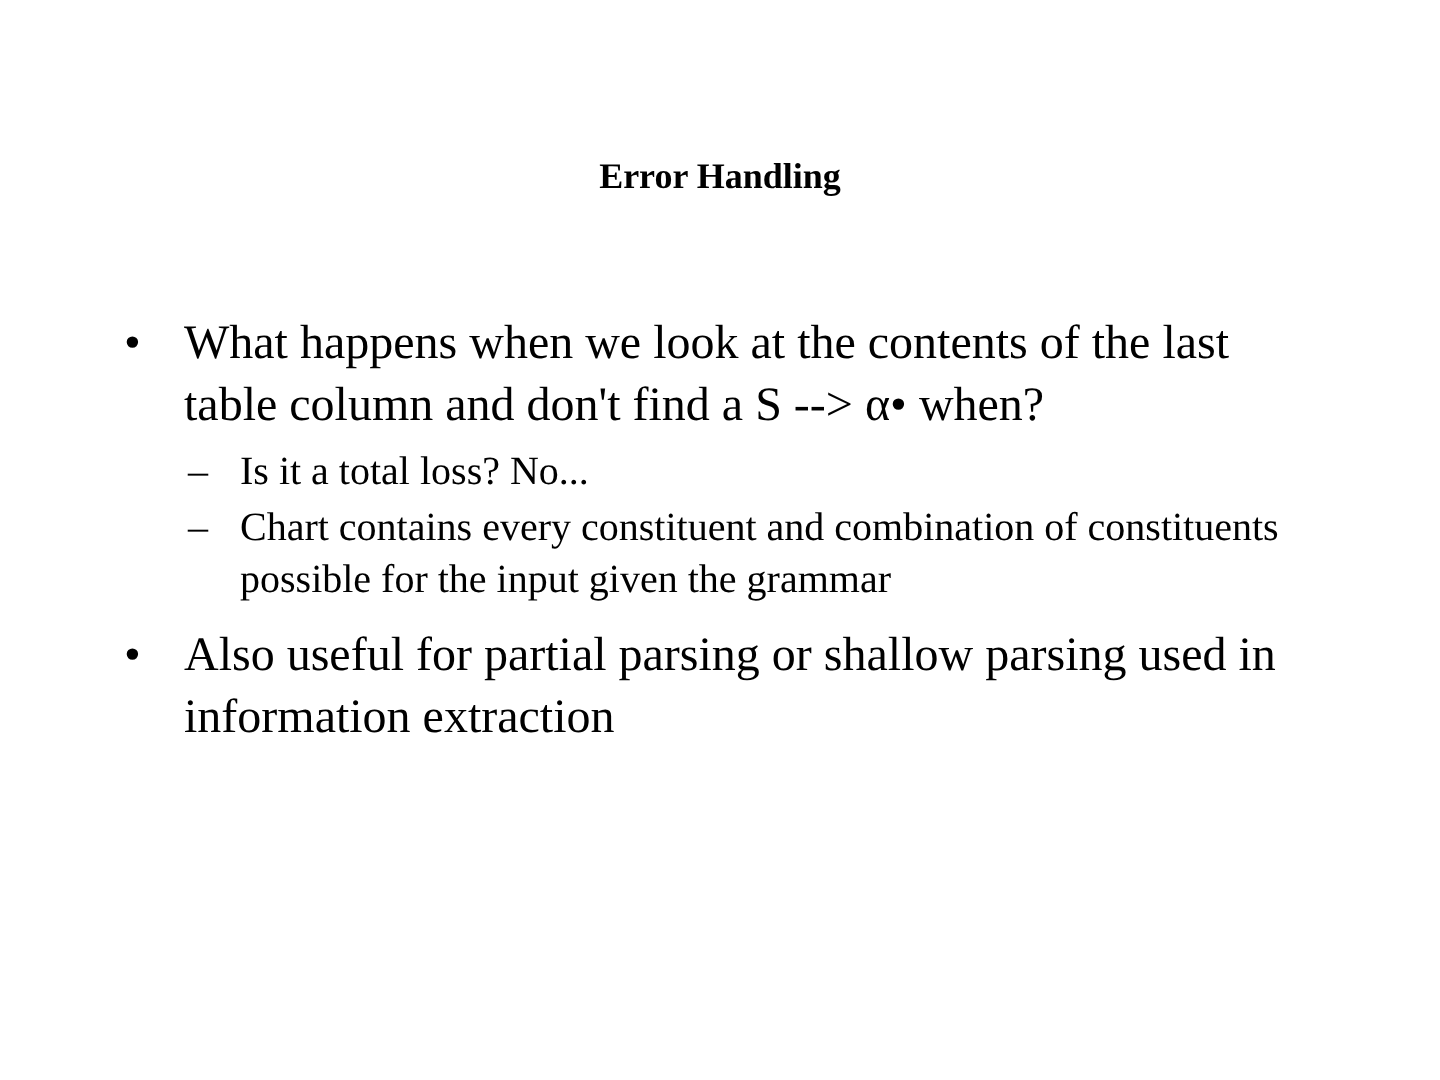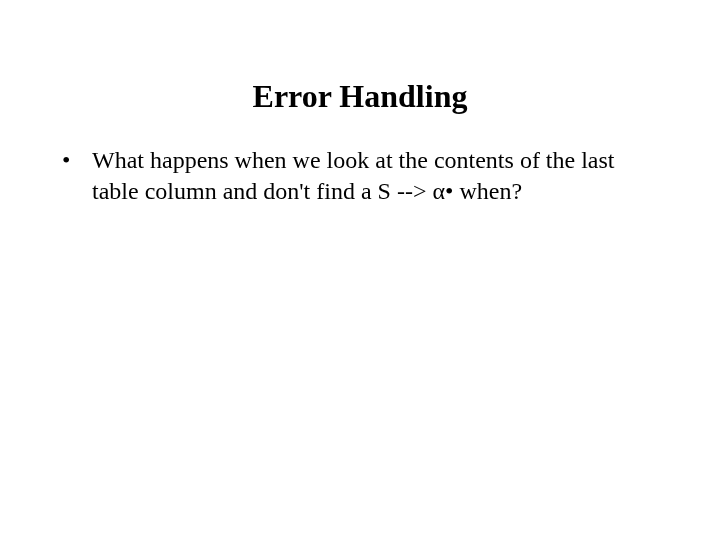--- a/index.html
+++ b/index.html
@@ -6,22 +6,22 @@
     body {
       width: 720px;
       height: 540px;
       background: #fff;
       font-family: "Times New Roman", Times, serif;
       color: #000;
       padding: 78px 58px 0 58px;
     }
     .title {
       text-align: center;
-      font-size: 32px;
-      margin-bottom: 30px;
+      font-size: 18px;
+      margin-bottom: 58px;
     }
     ul.l1 {
       list-style: none;
       font-size: 24px;
       line-height: 1.28;
     }
     ul.l1 > li {
       position: relative;
       padding-left: 34px;
       margin-bottom: 10px;
@@ -55,14 +55,19 @@
     .sym { font-family: "Symbol", "Times New Roman", serif; }
   </style>
 </head>
 <body>
 
 <h1 class="title">Error Handling</h1>
 
 <ul class="l1">
   <li>
     <span>What happens when we look at the contents of the last table column and don't find a S --&gt; </span><span class="sym">α</span><span class="sym">•</span><span>  when?</span>
+    <ul class="l2">
+      <li>Is it a total loss?  No...</li>
+      <li>Chart contains every constituent and combination of constituents possible for the input given the grammar</li>
+    </ul>
   </li>
+  <li>Also useful for partial parsing or shallow parsing used in information extraction</li>
 </ul>
 
 </body></html>

